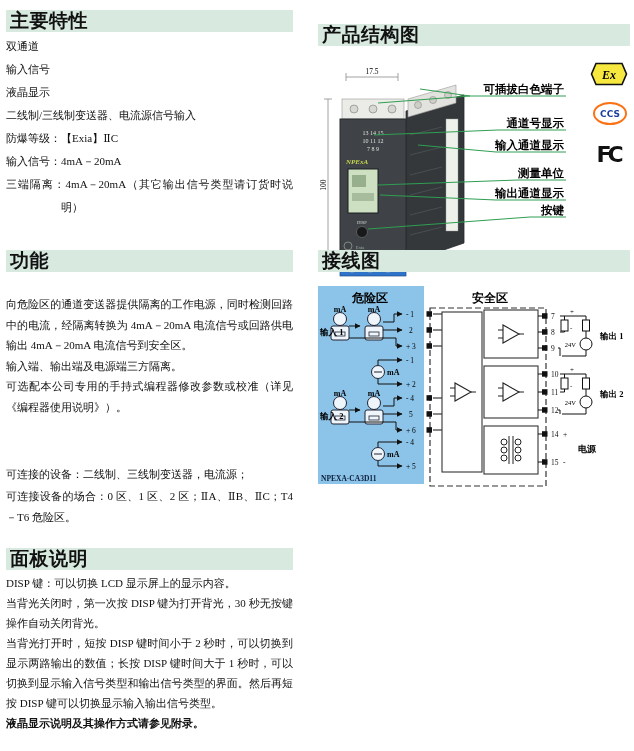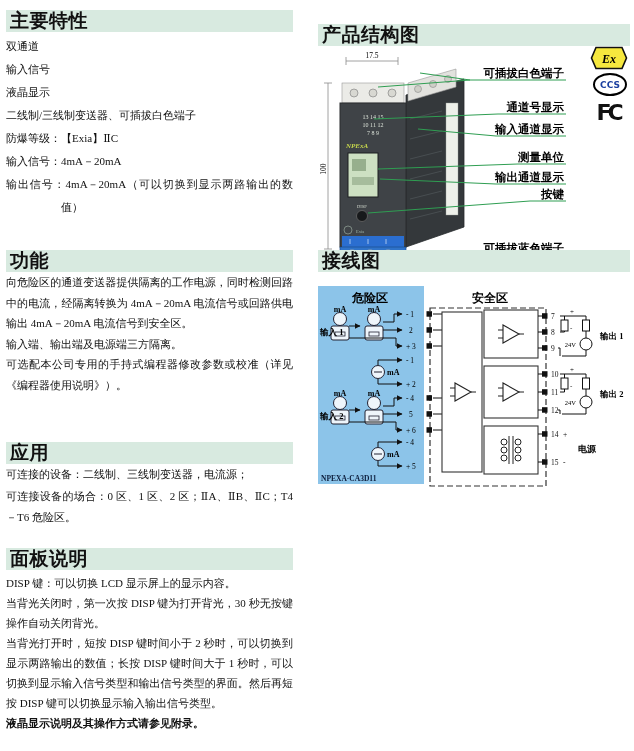--- a/index.html
+++ b/index.html
@@ -10,67 +10,66 @@
   .body-txt{font-size:11px;text-align:justify;}
   .feat-item{line-height:23px;}
   .hang{padding-left:5em;text-indent:-5em;}
   .para{margin:0;line-height:20.5px;}
   .para20{margin:0;line-height:20px;}
   .note-bold{font-weight:bold;margin:0;line-height:20px;}
   
   #sec-features{left:6px;top:10px;width:287px;}
   #sec-features .list{margin-top:3px;}
   #sec-function{left:6px;top:250px;width:287px;}
-  #sec-function .txt{margin-top:0;}
+  #sec-function .txt{margin-top:22px;}
   #sec-application{left:6px;top:442px;width:287px;}
-  #sec-application .txt{margin-top:0;}
+  #sec-application .txt{margin-top:22px;}
   #sec-application .para{line-height:21.5px;}
   #sec-panel{left:6px;top:548px;width:287px;}
   #sec-panel .txt{margin-top:3px;}
   
   #sec-structure{left:318px;top:24px;width:312px;}
   #sec-wiring{left:318px;top:250px;width:312px;}
-  .fig-structure{position:relative;height:214px;margin-top:3px;text-align:right;}
+  .fig-structure{position:relative;height:214px;margin-top:19px;text-align:right;}
   .fig-structure svg{position:absolute;left:0;top:0;}
-  .cert-col{position:absolute;right:0;top:-3px;width:40px;display:flex;flex-direction:column;align-items:center;gap:5px;}
+  .cert-col{position:absolute;right:0;top:-3px;width:40px;display:flex;flex-direction:column;align-items:center;gap:18px;}
   .logo-ce{font-family:"DejaVu Sans",sans-serif;font-size:19px;font-weight:bold;letter-spacing:3px;line-height:22px;}
-  .logo-ccs{width:30px;height:19px;border:2px solid #000000;border-radius:50%;color:#1b3fa0;font-family:"DejaVu Sans",sans-serif;font-size:9px;font-weight:bold;display:flex;align-items:center;justify-content:center;}
+  .logo-ccs{width:30px;height:19px;border:2px solid #f97316;border-radius:50%;color:#1b3fa0;font-family:"DejaVu Sans",sans-serif;font-size:9px;font-weight:bold;display:flex;align-items:center;justify-content:center;}
   .logo-fc{font-family:"DejaVu Sans",sans-serif;font-size:22px;font-weight:900;letter-spacing:-4px;line-height:24px;padding-right:4px;}
   .fig-wiring{margin-top:10px;}
   svg text{font-family:"Liberation Serif","DejaVu Serif",serif;}
 </style>
 </head>
 <body>
 
 <div class="page">
 
   <div class="sec" id="sec-features">
     <div class="sec-hd">主要特性</div>
     <div class="list body-txt">
       <div class="feat-item">双通道</div>
       <div class="feat-item">输入信号</div>
       <div class="feat-item">液晶显示</div>
-      <div class="feat-item">二线制/三线制变送器、可插拔白色端子</div>
+      <div class="feat-item">二线制/三线制变送器、电流源信号输入</div>
       <div class="feat-item">防爆等级：【Exia】ⅡC</div>
       <div class="feat-item">输入信号：4mA－20mA</div>
-      <div class="feat-item hang">输出信号：4mA－20mA（可以切换到显示两路输出的数值）</div>
+      <div class="feat-item hang">三端隔离：4mA－20mA（其它输出信号类型请订货时说明）</div>
     </div>
   </div>
 
   <div class="sec" id="sec-function">
     <div class="sec-hd">功能</div>
     <div class="txt body-txt">
       <p class="para">向危险区的通道变送器提供隔离的工作电源，同时检测回路中的电流，经隔离转换为 4mA－20mA 电流信号或回路供电输出 4mA－20mA 电流信号到安全区。</p>
       <p class="para">输入端、输出端及电源端三方隔离。</p>
       <p class="para">可选配本公司专用的手持式编程器修改参数或校准（详见《编程器使用说明》）。</p>
     </div>
   </div>
 
   <div class="sec" id="sec-application">
-    <div class="sec-hd">应用</div>
     <div class="txt body-txt">
       <p class="para">可连接的设备：二线制、三线制变送器，电流源；</p>
       <p class="para">可连接设备的场合：0 区、1 区、2 区；ⅡA、ⅡB、ⅡC；T4－T6 危险区。</p>
     </div>
   </div>
 
   <div class="sec" id="sec-panel">
     <div class="sec-hd">面板说明</div>
     <div class="txt body-txt">
       <p class="para20">DISP 键：可以切换 LCD 显示屏上的显示内容。</p>

